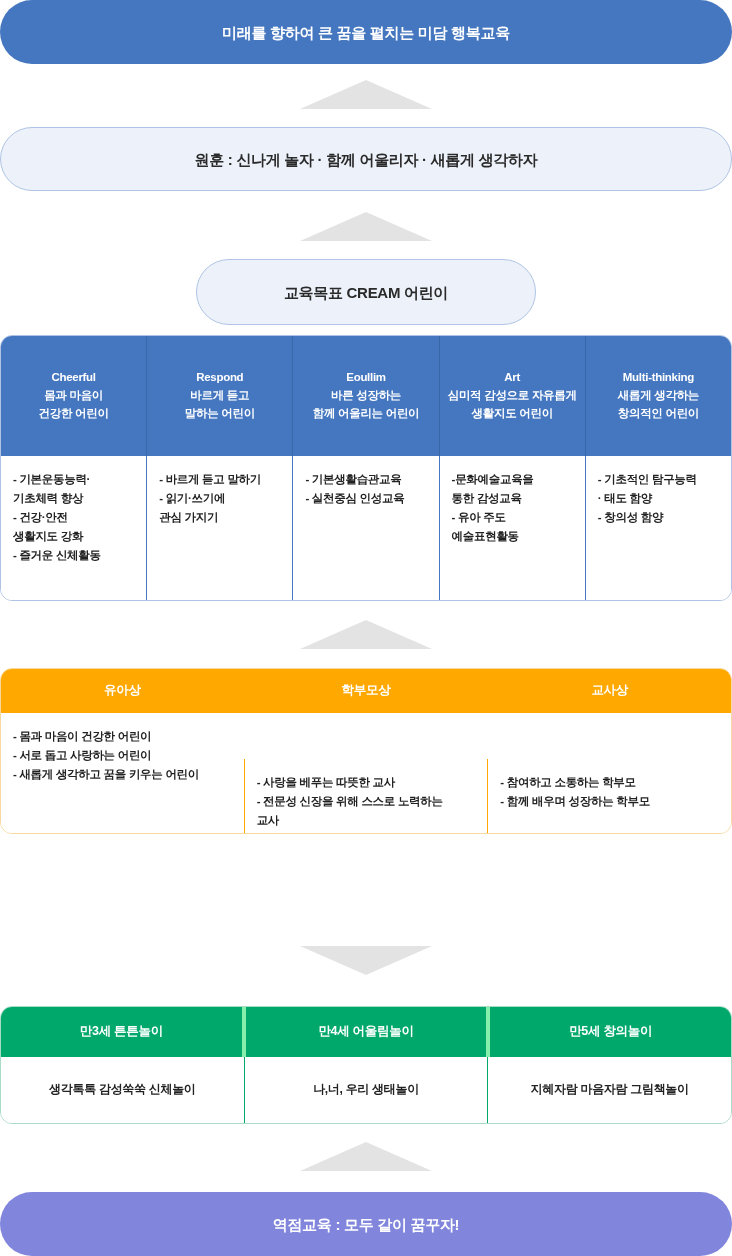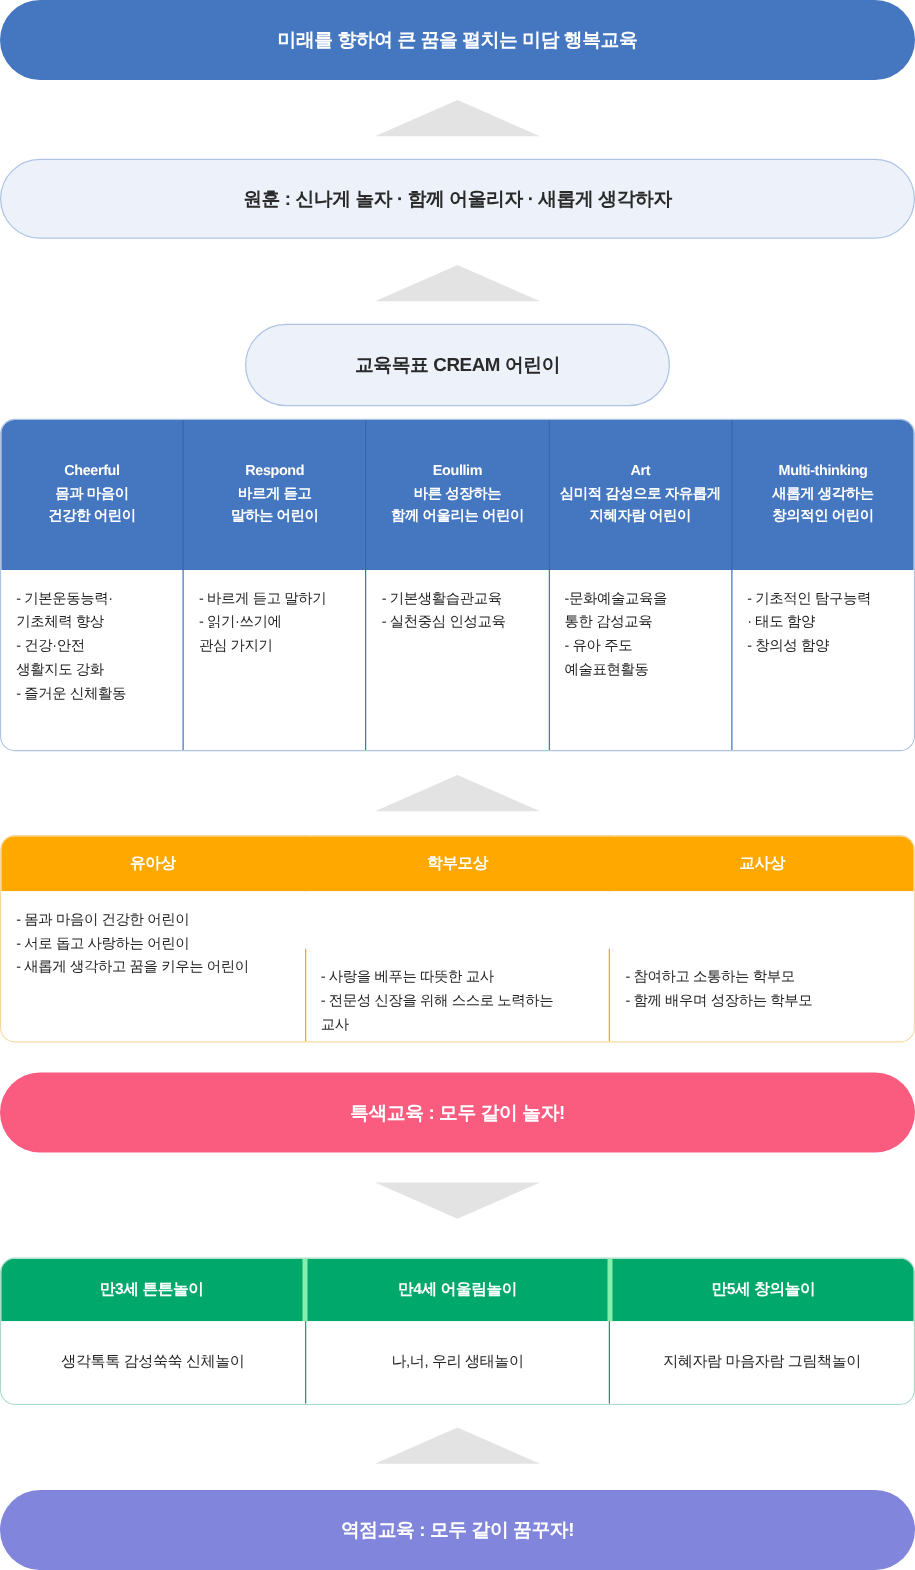--- a/index.html
+++ b/index.html
@@ -138,20 +138,21 @@
     letter-spacing: -0.3px;
     padding: 6px 4px;
   }
   .matrix-head-cell .eng { display: block; }
   .matrix-head-cell .kor-line { display: block; }
 
   .matrix-body {
     display: flex;
     width: 100%;
     background: #ffffff;
+    font-weight: bold;
   }
   .matrix-body-cell {
     flex: 1 1 0;
     box-sizing: border-box;
     font-size: 11.5px;
     line-height: 1.65;
     letter-spacing: -0.3px;
     color: #222222;
     padding: 14px 12px;
     white-space: pre-line;
@@ -221,21 +222,21 @@
         <span class="kor-line">말하는 어린이</span>
       </div>
       <div class="matrix-head-cell">
         <span class="eng">Eoullim</span>
         <span class="kor-line">바른 성장하는</span>
         <span class="kor-line">함께 어울리는 어린이</span>
       </div>
       <div class="matrix-head-cell">
         <span class="eng">Art</span>
         <span class="kor-line">심미적 감성으로 자유롭게</span>
-        <span class="kor-line">지혜자람 어린이</span>
+        <span class="kor-line">생활지도 어린이</span>
       </div>
       <div class="matrix-head-cell">
         <span class="eng">Multi-thinking</span>
         <span class="kor-line">새롭게 생각하는</span>
         <span class="kor-line">창의적인 어린이</span>
       </div>
     </div>
     <div class="matrix-body">
       <div class="matrix-body-cell">- 기본운동능력·
 기초체력 향상
@@ -270,23 +271,20 @@
 - 서로 돕고 사랑하는 어린이
 - 새롭게 생각하고 꿈을 키우는 어린이</div>
       <div class="matrix-body-cell">- 사랑을 베푸는 따뜻한 교사
 - 전문성 신장을 위해 스스로 노력하는
 교사</div>
       <div class="matrix-body-cell">- 참여하고 소통하는 학부모
 - 함께 배우며 성장하는 학부모</div>
     </div>
   </div>
 
-  <div class="banner banner-special">
-    <span class="banner-text">특색교육 : 모두 같이 놀자!</span>
-  </div>
 
   <div class="arrow arrow-down arrow-4"></div>
 
   <div class="matrix matrix-play">
     <div class="matrix-head">
       <div class="matrix-head-cell">만3세 튼튼놀이</div>
       <div class="matrix-head-cell">만4세 어울림놀이</div>
       <div class="matrix-head-cell">만5세 창의놀이</div>
     </div>
     <div class="matrix-body">

